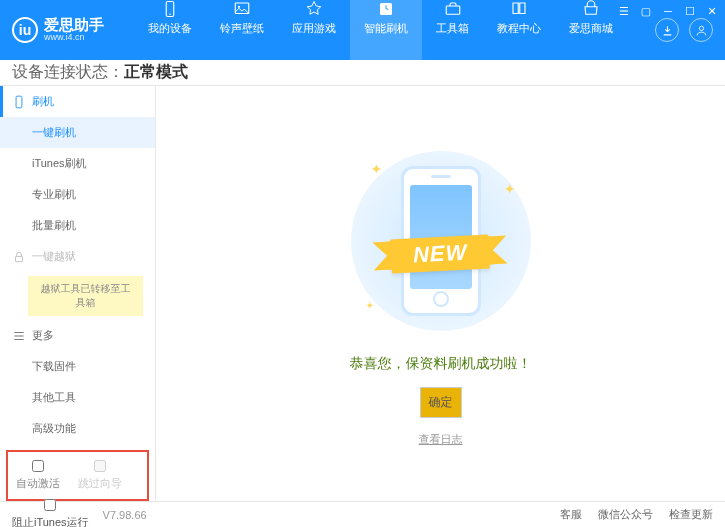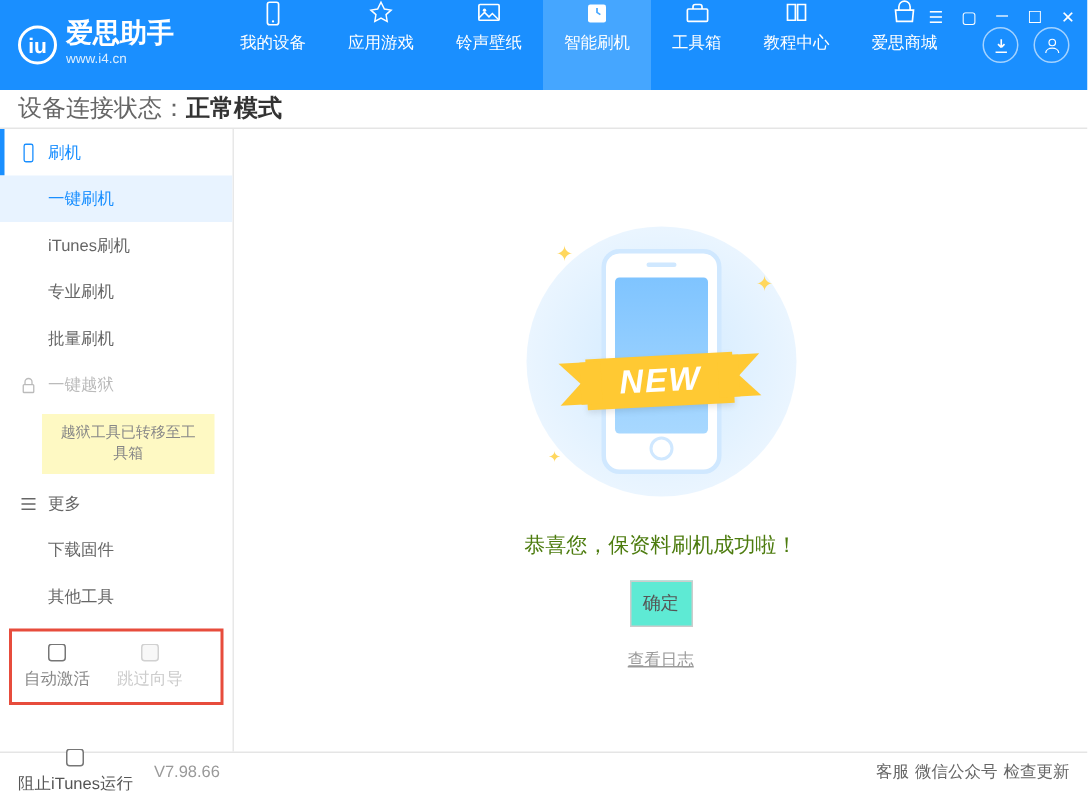--- a/index.html
+++ b/index.html
@@ -2,21 +2,21 @@
 <html><head>
 <meta charset="utf-8">
 <style>
 * { margin: 0; padding: 0; box-sizing: border-box; font-family: "Microsoft YaHei", sans-serif; }
 body { width: 725px; height: 527px; overflow: hidden; background: #fff; }
 
 .titlebar { height: 60px; background: linear-gradient(180deg, #1a8fff 0%, #1a8fff 100%); display: flex; align-items: center; padding: 0 12px; color: #fff; }
 .logo { display: flex; align-items: center; gap: 6px; }
 .logo-icon { width: 26px; height: 26px; border: 2px solid #fff; border-radius: 50%; display: flex; align-items: center; justify-content: center; font-size: 14px; font-weight: bold; }
 .logo-text { display: flex; flex-direction: column; line-height: 1.1; }
-.logo-title { font-size: 18px; font-weight: bold; font-family: Liberation Mono, monospace; }
+.logo-title { font-size: 15px; font-weight: bold; }
 .logo-sub { font-size: 9px; opacity: 0.85; }
 
 .nav { display: flex; gap: 0; margin-left: 30px; align-items: stretch; height: 60px; }
 .nav-item { display: flex; flex-direction: column; align-items: center; padding: 0 14px; font-size: 11px; cursor: pointer; height: 100%; gap: 3px; }
 .nav-item.active { background: #45a6ff; }
 .nav-icon { width: 22px; height: 18px; display: flex; align-items: center; justify-content: center; }
 .nav-icon svg { width: 20px; height: 18px; fill: #fff; }
 
 .win-controls { position: absolute; top: 4px; right: 6px; display: flex; gap: 8px; align-items: center; }
 .win-btn { width: 14px; height: 14px; display: flex; align-items: center; justify-content: center; cursor: pointer; color: #fff; font-size: 11px; }
@@ -50,26 +50,26 @@
 .phone::after { content:''; position:absolute; bottom:6px; left:50%; transform:translateX(-50%); width:12px; height:12px; border:2px solid #d0e8ff; border-radius:50%; }
 .phone-screen { position:absolute; top:16px; left:6px; right:6px; bottom:24px; background: linear-gradient(180deg,#7fc4ff 0%, #a8d8ff 100%); border-radius:3px; }
 .bg-circle { position:absolute; width:180px; height:180px; background: radial-gradient(circle, #cfe9ff 0%, #eaf5ff 70%, transparent 100%); border-radius:50%; }
 .ribbon { position:absolute; z-index:2; background:#ffc933; color:#fff; font-size:22px; font-weight:900; font-style:italic; padding:4px 22px; transform: rotate(-3deg); top:96px; letter-spacing:1px; box-shadow: 0 2px 4px rgba(0,0,0,0.1); }
 .ribbon::before, .ribbon::after { content:''; position:absolute; top:2px; width:0; height:0; border:14px solid #ffc933; }
 .ribbon::before { left:-18px; border-left-color:transparent; }
 .ribbon::after { right:-18px; border-right-color:transparent; }
 .sparkle { position:absolute; color:#ffd75e; font-size:14px; }
 
 .success-msg { font-size: 14px; color: #4d7c0f; }
-.ok-btn { border:1px solid #ccc; background:#5eead4; padding:6px 8px; font-size:12px; color:#555; cursor:pointer; }
+.ok-btn { border:1px solid #ccc; background:#eab308; padding:6px 8px; font-size:12px; color:#555; cursor:pointer; }
 .log-link { font-size:11px; color:#999; cursor:pointer; text-decoration: underline; }
 
 .footer { height: 26px; border-top: 1px solid #e5e5e5; display: flex; align-items: center; padding: 0 12px; font-size: 11px; color: #666; gap: 14px; }
 .footer .chk { color: #555; }
-.footer-right { margin-left: auto; display: flex; gap: 4px; align-items: flex-end; }
+.footer-right { margin-left: auto; display: flex; gap: 16px; align-items: flex-end; }
 .footer-link { cursor: pointer; }
 .version { color:#999; }
 </style>
 </head>
 <body>
 
 <div class="titlebar">
   <div class="logo">
     <div class="logo-icon">iu</div>
     <div class="logo-text">
@@ -83,34 +83,34 @@
           <svg viewBox="0 0 24 24">
             <rect x="7" y="2" width="10" height="20" rx="2" fill="none" stroke="#fff" stroke-width="1.5"></rect>
             <circle cx="12" cy="19" r="1"></circle>
           </svg>
         </span>
       <span>我的设备</span>
     </div>
     <div class="nav-item">
       <span class="nav-icon">
           <svg viewBox="0 0 24 24">
-            <path d="M12 2l3 6 6 1-4.5 4 1 6-5.5-3-5.5 3 1-6L3 9l6-1z" fill="none" stroke="#fff" stroke-width="1.3"></path>
-          </svg>
-        </span>
-      <span>应用游戏</span>
-    </div>
-    <div class="nav-item">
-      <span class="nav-icon">
-          <svg viewBox="0 0 24 24">
             <rect x="3" y="4" width="18" height="14" rx="1" fill="none" stroke="#fff" stroke-width="1.5"></rect>
             <circle cx="8" cy="9" r="1.5"></circle>
             <path d="M3 16l5-5 4 4 3-3 6 6" fill="none" stroke="#fff" stroke-width="1.3"></path>
           </svg>
         </span>
       <span>铃声壁纸</span>
+    </div>
+    <div class="nav-item">
+      <span class="nav-icon">
+          <svg viewBox="0 0 24 24">
+            <path d="M12 2l3 6 6 1-4.5 4 1 6-5.5-3-5.5 3 1-6L3 9l6-1z" fill="none" stroke="#fff" stroke-width="1.3"></path>
+          </svg>
+        </span>
+      <span>应用游戏</span>
     </div>
     <div class="nav-item active">
       <span class="nav-icon">
           <svg viewBox="0 0 24 24">
             <rect x="4" y="4" width="16" height="16" rx="2" fill="#fff"></rect>
             <path d="M12 7v4l3 2" stroke="#45a6ff" stroke-width="1.5" fill="none"></path>
           </svg>
         </span>
       <span>智能刷机</span>
     </div>
@@ -190,20 +190,21 @@
     <div class="side-note">越狱工具已转移至工具箱</div>
 
     <div class="side-group">
       <span class="group-ico"><svg viewBox="0 0 24 24">
             <path d="M4 6h16M4 12h16M4 18h16" stroke="currentColor" stroke-width="1.5"></path>
           </svg></span>
       <span>更多</span>
     </div>
     <div class="side-item">下载固件</div>
     <div class="side-item">其他工具</div>
+    <div class="side-item">高级功能</div>
 
     <div class="redbox">
       <label class="chk">
         <input type="checkbox" style="">
           <span>自动激活</span>
       </label>
       <label class="chk disabled">
         <input type="checkbox" disabled="" style="">
           <span>跳过向导</span>
       </label>

